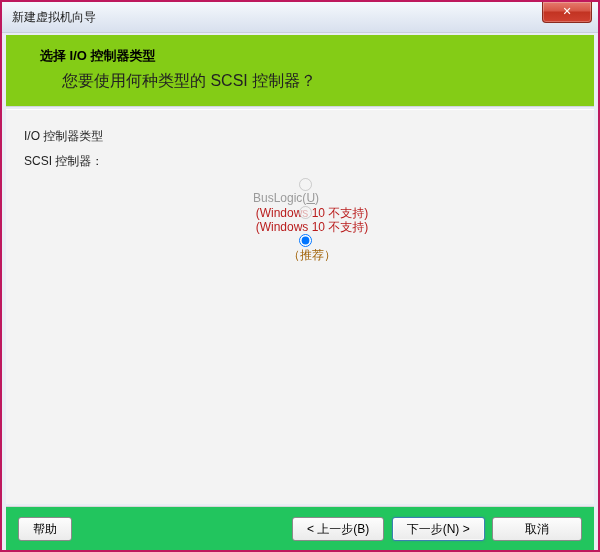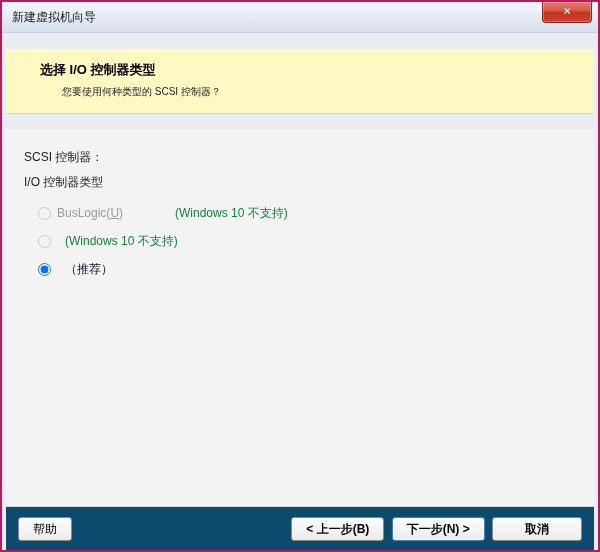--- a/index.html
+++ b/index.html
@@ -46,33 +46,33 @@
     border-top: none;
     border-radius: 0 0 4px 4px;
     color: #fff;
     text-align: center;
     line-height: 18px;
     font-size: 11px;
     font-family: Tahoma, sans-serif;
     box-shadow: inset 0 0 0 1px rgba(255,255,255,0.25);
   }
   .header-area {
-    background: #fef9c3;
+    background: #84cc16;
     border-bottom: 1px solid #d0d4dc;
     padding: 12px 18px 14px 34px;
-    margin: 16px 4px;
+    margin: 2px 4px;
   }
   .header-area .heading {
     font-weight: bold;
     font-size: 13px;
     color: #000;
     margin-bottom: 6px;
   }
   .header-area .subtext {
-    font-size: 10px;
+    font-size: 16px;
     color: #222;
     margin-left: 22px;
   }
   .content-area {
     background: #f3f3f3;
     margin: 0 4px;
     height: 395px;
     border-top: 1px solid #fff;
     padding: 18px 16px 10px 18px;
     box-sizing: border-box;
@@ -84,51 +84,52 @@
   }
   .radio-group {
     margin-left: 14px;
     margin-top: 6px;
   }
   .radio-row {
     display: flex;
     align-items: center;
     height: 28px;
     font-size: 12px;
+    flex-direction: column;
   }
   .radio-row input[type=radio] {
     margin: 0 6px 0 0;
     width: 13px;
     height: 13px;
   }
   .radio-row.disabled {
     color: #9a9a9a;
   }
   .radio-row .opt-label {
     min-width: 110px;
     display: inline-block;
   }
   .radio-row .opt-note {
     margin-left: 8px;
-    color: #0f172a;
+    color: #a16207;
   }
   .radio-row.disabled .opt-note {
-    color: #15803d;
+    color: #b91c1c;
   }
   .focus-rect {
     border: 1px dotted #555;
     padding: 0 2px;
   }
   .footer-area {
     position: absolute;
     left: 4px;
     right: 4px;
     bottom: 0;
     height: 44px;
-    background: #0c4a6e;
+    background: #22c55e;
     border-top: 1px solid #d6d6d6;
     padding: 10px 12px 0 12px;
     box-sizing: border-box;
   }
   .btn {
     display: inline-block;
     height: 24px;
     line-height: 22px;
     padding: 0 14px;
     font-size: 12px;
@@ -139,21 +140,21 @@
     color: #000;
     cursor: default;
     box-sizing: border-box;
     text-align: center;
   }
   .btn.default {
     border: 1px solid #3c7fb1;
     box-shadow: 0 0 2px rgba(60,127,177,0.6), inset 0 0 0 1px rgba(255,255,255,0.6);
   }
   .footer-left { float: left; }
-  .footer-right { float: right; font-weight: bold; }
+  .footer-right { float: right; }
   .footer-right .btn { margin-left: 4px; min-width: 90px; }
   u { text-decoration: underline; }
 </style>
 </head>
 <body>
 
 <div class="window">
 
   <div class="titlebar">
     <span class="title-text">新建虚拟机向导</span>
@@ -161,22 +162,22 @@
       <span>✕</span>
     </div>
   </div>
 
   <div class="header-area">
     <div class="heading">选择 I/O 控制器类型</div>
     <div class="subtext">您要使用何种类型的 SCSI 控制器？</div>
   </div>
 
   <div class="content-area">
+    <div class="section-label">I/O 控制器类型</div>
     <div class="section-label">SCSI 控制器：</div>
-    <div class="section-label">I/O 控制器类型</div>
 
     <div class="radio-group">
 
       <label class="radio-row disabled">
         <input type="radio" name="scsi" disabled="" style="">
         <span class="opt-label">BusLogic(<u>U</u>)</span>
         <span class="opt-note">(Windows 10 不支持)</span>
       </label>
 
       <label class="radio-row disabled">

